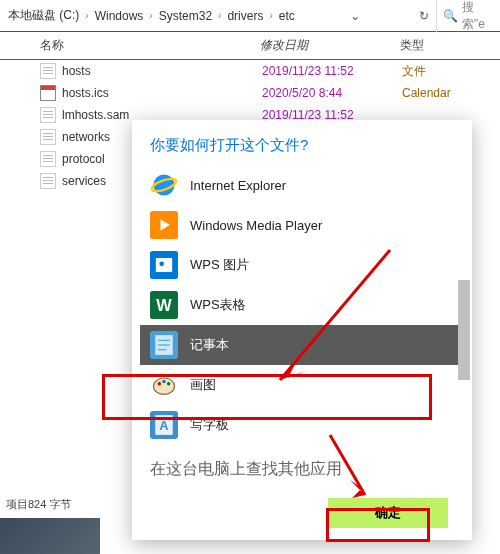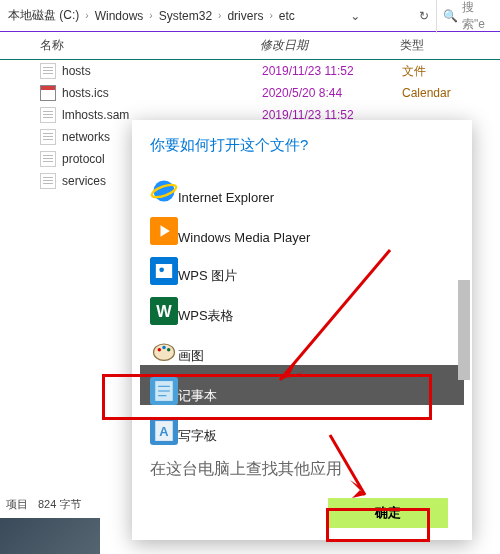--- a/index.html
+++ b/index.html
@@ -22,35 +22,35 @@
 .file-icon.txt { border: 1px solid #ccc; background: #fff; position: relative; }
 .file-icon.txt::after { content: ""; position: absolute; top: 3px; left: 2px; right: 2px; height: 1px; background: #bbb; box-shadow: 0 3px 0 #bbb, 0 6px 0 #bbb; }
 .file-icon.cal { border: 1px solid #888; background: linear-gradient(#d04040 0 30%, #fff 30%); }
 .fname { flex: 0 0 200px; }
 .fdate { flex: 0 0 140px; color: #a21caf; }
 .ftype { flex: 1; color: #a16207; }
 
 .dialog { position: absolute; left: 100px; top: 120px; width: 340px; height: 420px; background: #fff; box-shadow: 0 4px 20px rgba(0,0,0,0.3); margin-left: 32px; }
 .dialog-title { font-size: 15px; color: #0078d7; padding: 16px 18px 10px; }
 .app-list { padding: 0 8px; }
-.app-item { display: flex; align-items: flex-end; height: 40px; padding: 0 10px; font-size: 13px; color: #222; }
+.app-item { display: flex; align-items: center; height: 40px; padding: 0 10px; gap: 12px; font-size: 13px; color: #222; }
 .app-item.selected { background: #5a5a5a; color: #fff; }
 .app-icon { width: 28px; height: 28px; flex-shrink: 0; border-radius: 3px; display: flex; align-items: center; justify-content: center; }
 .more-apps { font-size: 16px; color: #666; padding: 14px 18px; }
 .dialog-footer { position: absolute; bottom: 12px; right: 24px; }
 .ok-btn { width: 120px; height: 30px; background: #bef264; border: none; font-size: 13px; font-weight: bold; }
 
 .scrollbar { position: absolute; right: 2px; top: 160px; width: 12px; height: 100px; background: #c0c0c0; }
 
 .arrow1 { position: absolute; left: 260px; top: 240px; width: 140px; height: 150px; pointer-events: none; }
 .arrow2 { position: absolute; left: 320px; top: 430px; width: 60px; height: 80px; pointer-events: none; }
 .redbox1 { position: absolute; left: 102px; top: 374px; width: 330px; height: 46px; border: 3px solid #d00; pointer-events: none; }
 .redbox2 { position: absolute; left: 326px; top: 508px; width: 104px; height: 34px; border: 3px solid #d00; pointer-events: none; }
 
-.statusbar { position: absolute; left: 0; bottom: 38px; font-size: 11px; color: #444; padding: 4px 6px; display: flex; gap: 10px; }
+.statusbar { position: absolute; left: 0; bottom: 38px; font-size: 11px; color: #444; padding: 4px 6px; display: flex; }
 .taskbar-thumb { position: absolute; left: 0; bottom: 0; width: 100px; height: 36px; background: linear-gradient(135deg,#3a4a5a,#556570); }
 </style>
 </head>
 <body>
 
 <div class="breadcrumb">
   <span class="breadcrumb-item">本地磁盘 (C:)</span>
   <span class="breadcrumb-sep">›</span>
   <span class="breadcrumb-item">Windows</span>
   <span class="breadcrumb-sep">›</span>
@@ -144,41 +144,41 @@
       </div>
       <div class="app-item">
         <span class="app-icon" style="background:#0b6e3a">
           <svg viewBox="0 0 24 24">
             <rect width="24" height="24" rx="3" fill="#0b6e3a"></rect>
             <text x="12" y="17" text-anchor="middle" fill="#fff" font-size="14" font-weight="bold">W</text>
           </svg>
         </span>
     <span>WPS表格</span>
       </div>
+      <div class="app-item selected">
+        <span class="app-icon" style="background:#4aa0d8">
+          <svg viewBox="0 0 24 24">
+            <rect x="4" y="3" width="16" height="18" fill="#cfe8f7" stroke="#4aa0d8"></rect>
+            <line x1="7" y1="8" x2="17" y2="8" stroke="#4aa0d8"></line>
+            <line x1="7" y1="12" x2="17" y2="12" stroke="#4aa0d8"></line>
+            <line x1="7" y1="16" x2="14" y2="16" stroke="#4aa0d8"></line>
+          </svg>
+        </span>
+    <span>记事本</span>
+      </div>
       <div class="app-item">
         <span class="app-icon" style="background:#fff">
           <svg viewBox="0 0 24 24">
             <ellipse cx="12" cy="13" rx="9" ry="7" fill="#f4e4c1" stroke="#8b6f3e"></ellipse>
             <circle cx="8" cy="11" r="1.5" fill="#d00"></circle>
             <circle cx="12" cy="9" r="1.5" fill="#0078d7"></circle>
             <circle cx="16" cy="11" r="1.5" fill="#0b6e3a"></circle>
           </svg>
         </span>
     <span>画图</span>
-      </div>
-      <div class="app-item selected">
-        <span class="app-icon" style="background:#4aa0d8">
-          <svg viewBox="0 0 24 24">
-            <rect x="4" y="3" width="16" height="18" fill="#cfe8f7" stroke="#4aa0d8"></rect>
-            <line x1="7" y1="8" x2="17" y2="8" stroke="#4aa0d8"></line>
-            <line x1="7" y1="12" x2="17" y2="12" stroke="#4aa0d8"></line>
-            <line x1="7" y1="16" x2="14" y2="16" stroke="#4aa0d8"></line>
-          </svg>
-        </span>
-    <span>记事本</span>
       </div>
       <div class="app-item">
         <span class="app-icon" style="background:#3b8fd1">
           <svg viewBox="0 0 24 24">
             <rect x="4" y="3" width="16" height="18" fill="#e8f0f8" stroke="#3b8fd1"></rect>
             <text x="12" y="16" text-anchor="middle" fill="#3b8fd1" font-size="11" font-weight="bold">A</text>
           </svg>
         </span>
     <span>写字板</span>
       </div>

